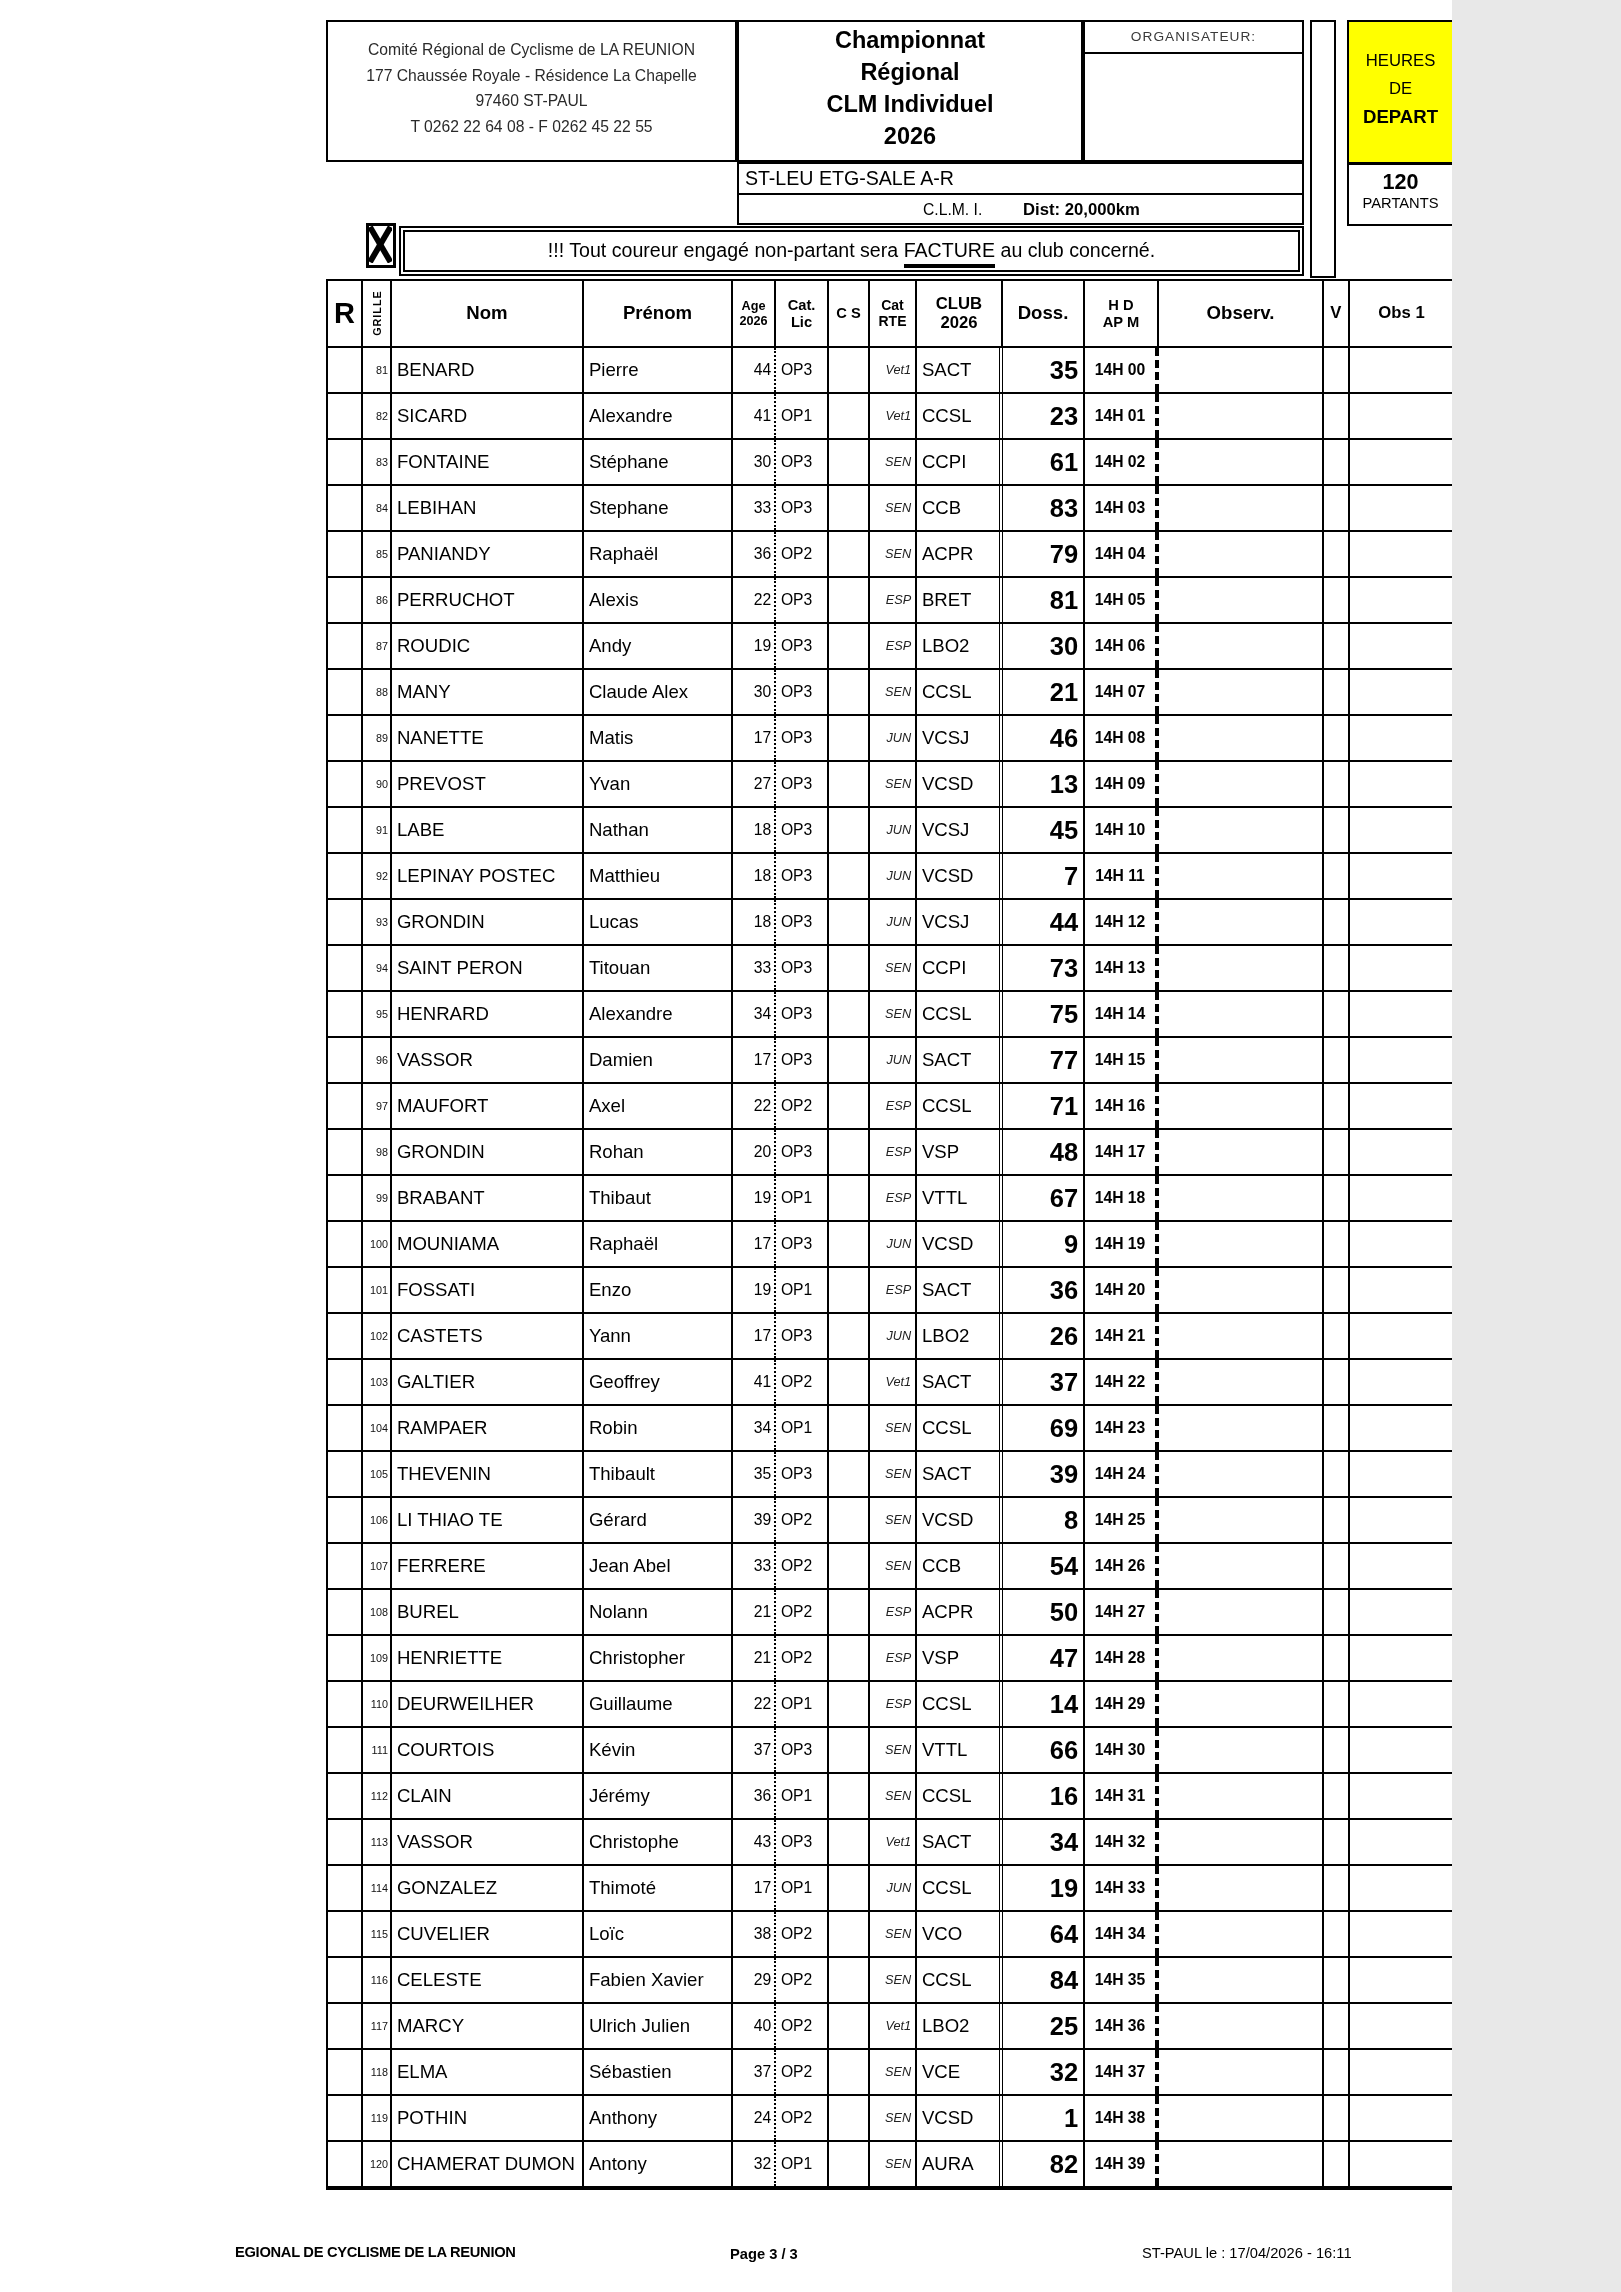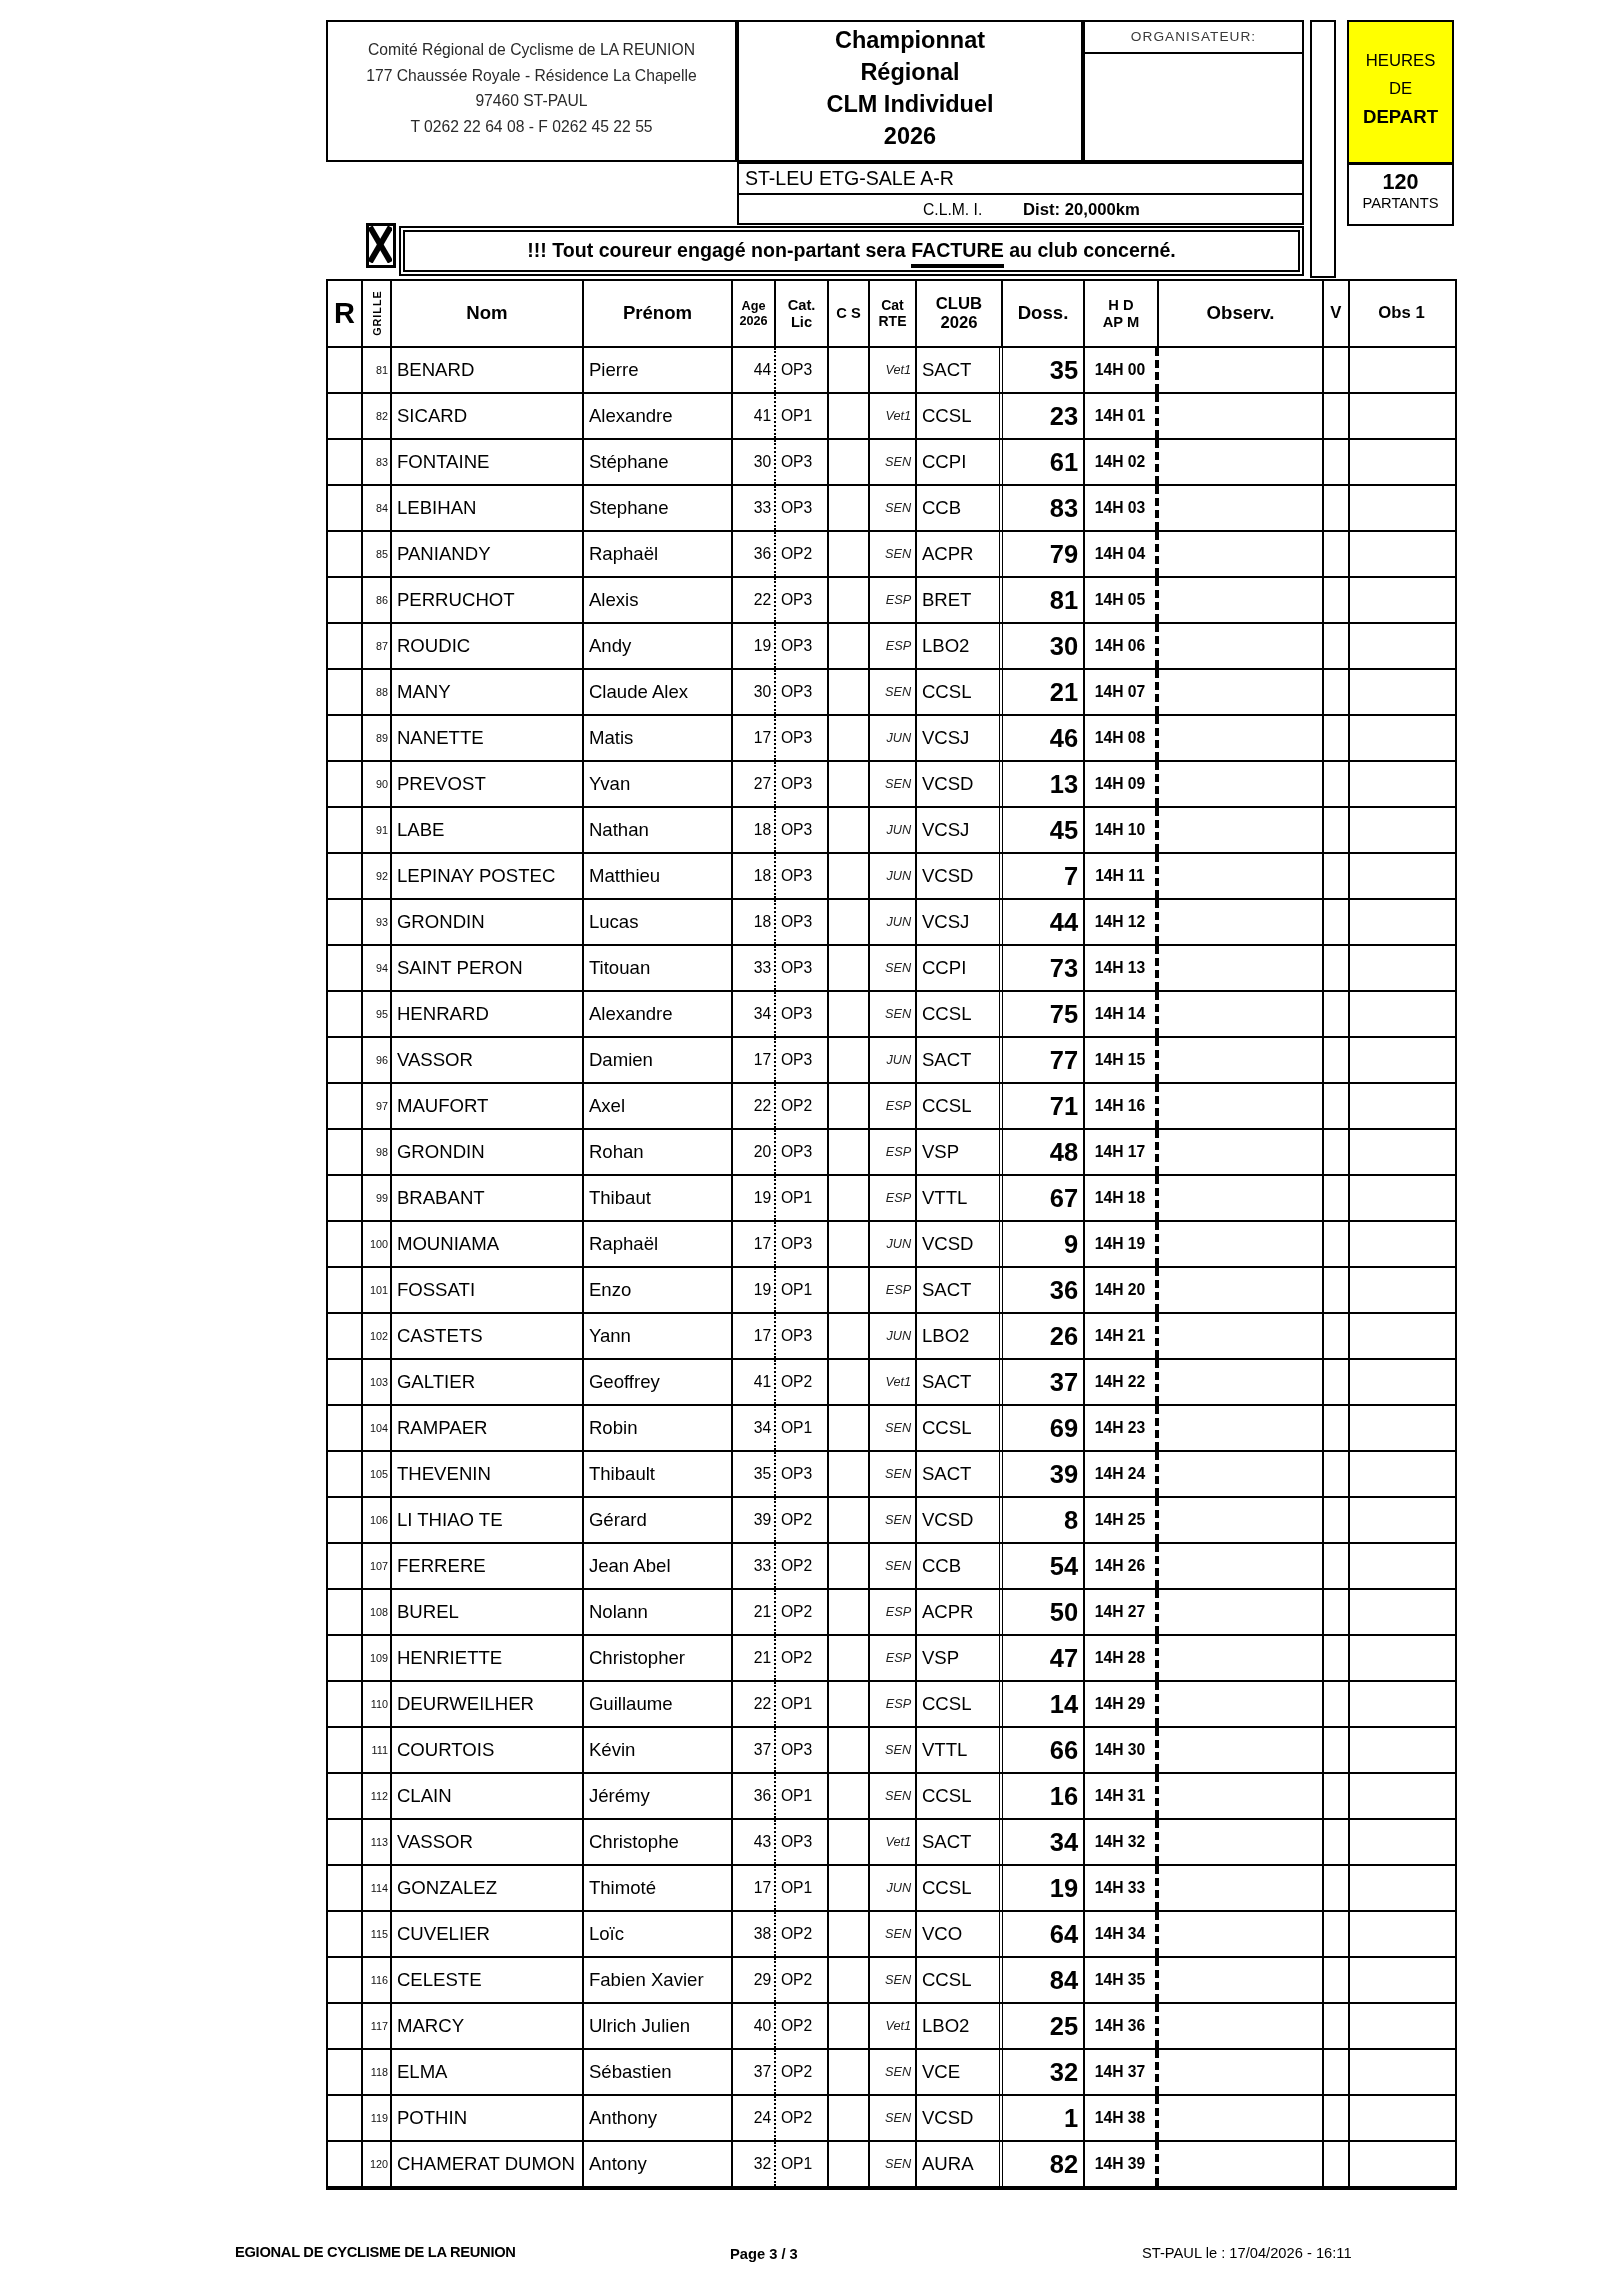--- a/index.html
+++ b/index.html
@@ -1,17 +1,17 @@
 <!DOCTYPE html>
 <html><head>
 <meta charset="utf-8">
 <style>
   html,body{margin:0;padding:0;background:#e8e8e8;}
   .page{
-    position:relative;width:1621px;height:2293px;background:#ffffff;
+    position:relative;width:1452px;height:2293px;background:#ffffff;
     font-family:"Liberation Sans", sans-serif;color:#000;overflow:hidden;
   }
   .abs{position:absolute;box-sizing:border-box;}
 
   
   .addr-box{left:326px;top:19.6px;width:411px;height:142px;border:2px solid #000;
     text-align:center;font-size:15.7px;line-height:25.5px;color:#2a2a2a;padding-top:15.7px;}
   .title-box{left:737px;top:19.6px;width:346px;height:142px;border:2.9px solid #000;
     text-align:center;font-weight:bold;font-size:23.5px;line-height:32px;padding-top:2.9px;}
   .org-box{left:1083px;top:19.6px;width:221px;height:142px;border:2px solid #000;}
@@ -32,21 +32,21 @@
   .stleu-box{left:737px;top:162px;width:567px;height:33px;border:2px solid #000;
     font-size:19.6px;line-height:29px;padding-left:5.9px;}
   .clm-row{left:737px;top:193px;width:567px;height:32px;border:2px solid #000;}
   .clm-label{position:absolute;left:184px;top:5.9px;font-size:15.7px;}
   .clm-dist{position:absolute;left:284px;top:4.9px;font-size:16.7px;font-weight:bold;}
 
   
   .grid-x-box{left:366px;top:223px;width:30px;height:45px;border:3.9px solid #000;background:#fff;}
   .warn-box{left:399px;top:226px;width:905px;height:50px;border:2.9px solid #000;padding:2px;}
   .warn-inner{box-sizing:border-box;width:100%;height:100%;border:2px solid #000;
-    text-align:center;font-weight:bold;font-size:19.6px;line-height:37px;white-space:nowrap;}
+    text-align:center;font-weight:normal;font-size:19.6px;line-height:37px;white-space:nowrap;}
   .warn-underline{display:inline-block;border-bottom:4.9px solid #000;line-height:25.5px;}
 
   
   .sheet-table{left:326px;top:279px;width:1131px;border:2px solid #000;border-bottom:2.9px solid #000;background:#fff;}
   .trow{display:grid;grid-template-columns:35px 29px 192px 149px 43px 53px 41px 47px 86px 82px 74px 165px 25.5px 104px;
     border-bottom:2px solid #000;}
   .trow.thick{border-bottom-width:2.9px;}
   .tbody .trow{height:44px;}
   .c{box-sizing:border-box;border-right:2px solid #000;overflow:hidden;display:flex;align-items:center;}
   .c:last-child{border-right:none;}

